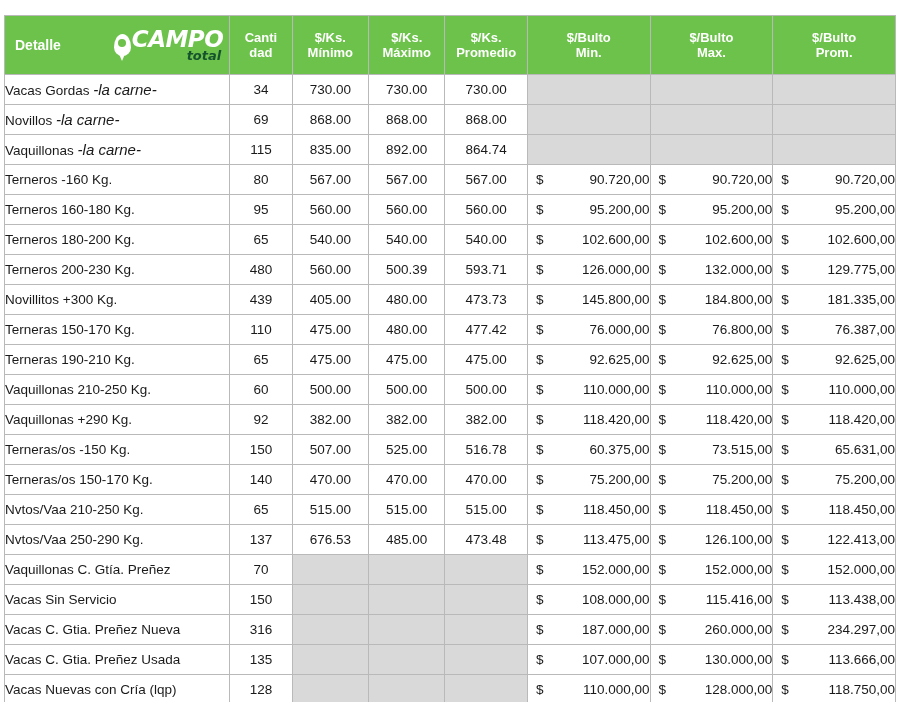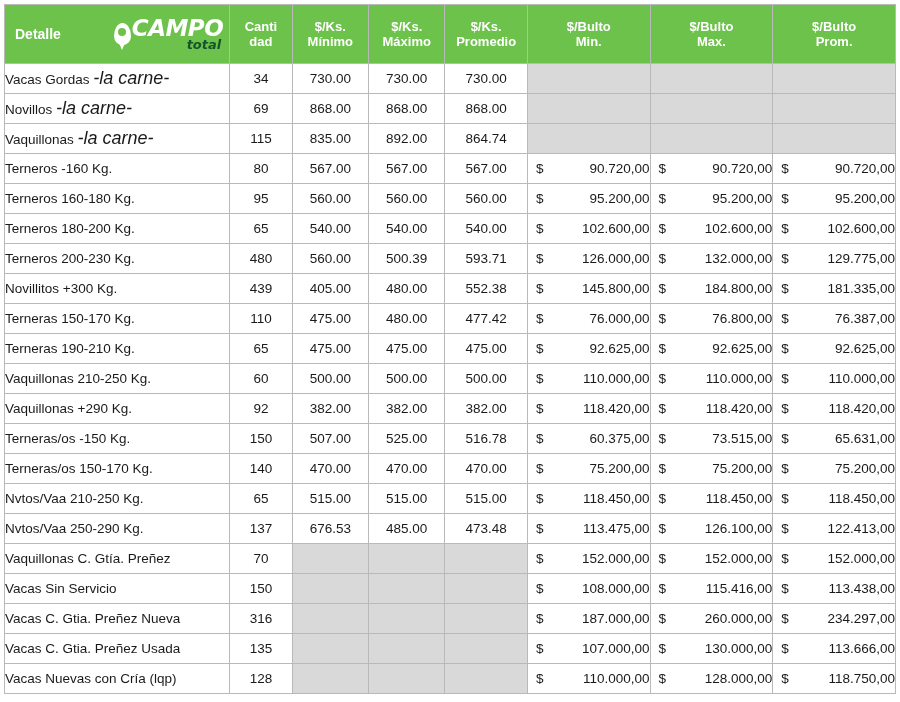--- a/index.html
+++ b/index.html
@@ -11,21 +11,21 @@
     width: 900px;
     height: 702px;
     font-family: "Liberation Sans", sans-serif;
     color: #1a1a1a;
     overflow: hidden;
   }
   .sheet {
     width: 880px;
     height: 702px;
     box-sizing: border-box;
-    padding: 4px 4px 0 4px;
+    padding: 15px 4px 0 4px;
   }
   table.price-table {
     border-collapse: collapse;
     width: 892px;
     table-layout: fixed;
   }
   table.price-table td, table.price-table th {
     border: 1px solid #b9b9b9;
     padding: 0;
   }
@@ -121,21 +121,21 @@
     vertical-align: middle;
     background: #ffffff;
   }
   td.detalle {
     text-align: left;
     padding-left: 8px;
     white-space: nowrap;
   }
   td.detalle em {
     font-style: italic;
-    font-size: 18px;
+    font-size: 15px;
   }
   td.num {
     text-align: center;
   }
   td.money {
     text-align: right;
     padding-right: 9px;
     position: relative;
   }
   td.money .cur {
@@ -280,21 +280,21 @@
           <td class="num">593.71</td>
           <td class="money"><span class="cur">$</span><span>126.000,00</span></td>
           <td class="money"><span class="cur">$</span><span>132.000,00</span></td>
           <td class="money"><span class="cur">$</span><span>129.775,00</span></td>
         </tr>
         <tr>
           <td class="detalle"><span>Novillitos +300 Kg.</span></td>
           <td class="num">439</td>
           <td class="num">405.00</td>
           <td class="num">480.00</td>
-          <td class="num">552.38</td>
+          <td class="num">473.73</td>
           <td class="money"><span class="cur">$</span><span>145.800,00</span></td>
           <td class="money"><span class="cur">$</span><span>184.800,00</span></td>
           <td class="money"><span class="cur">$</span><span>181.335,00</span></td>
         </tr>
         <tr>
           <td class="detalle"><span>Terneras 150-170 Kg.</span></td>
           <td class="num">110</td>
           <td class="num">475.00</td>
           <td class="num">480.00</td>
           <td class="num">477.42</td>

